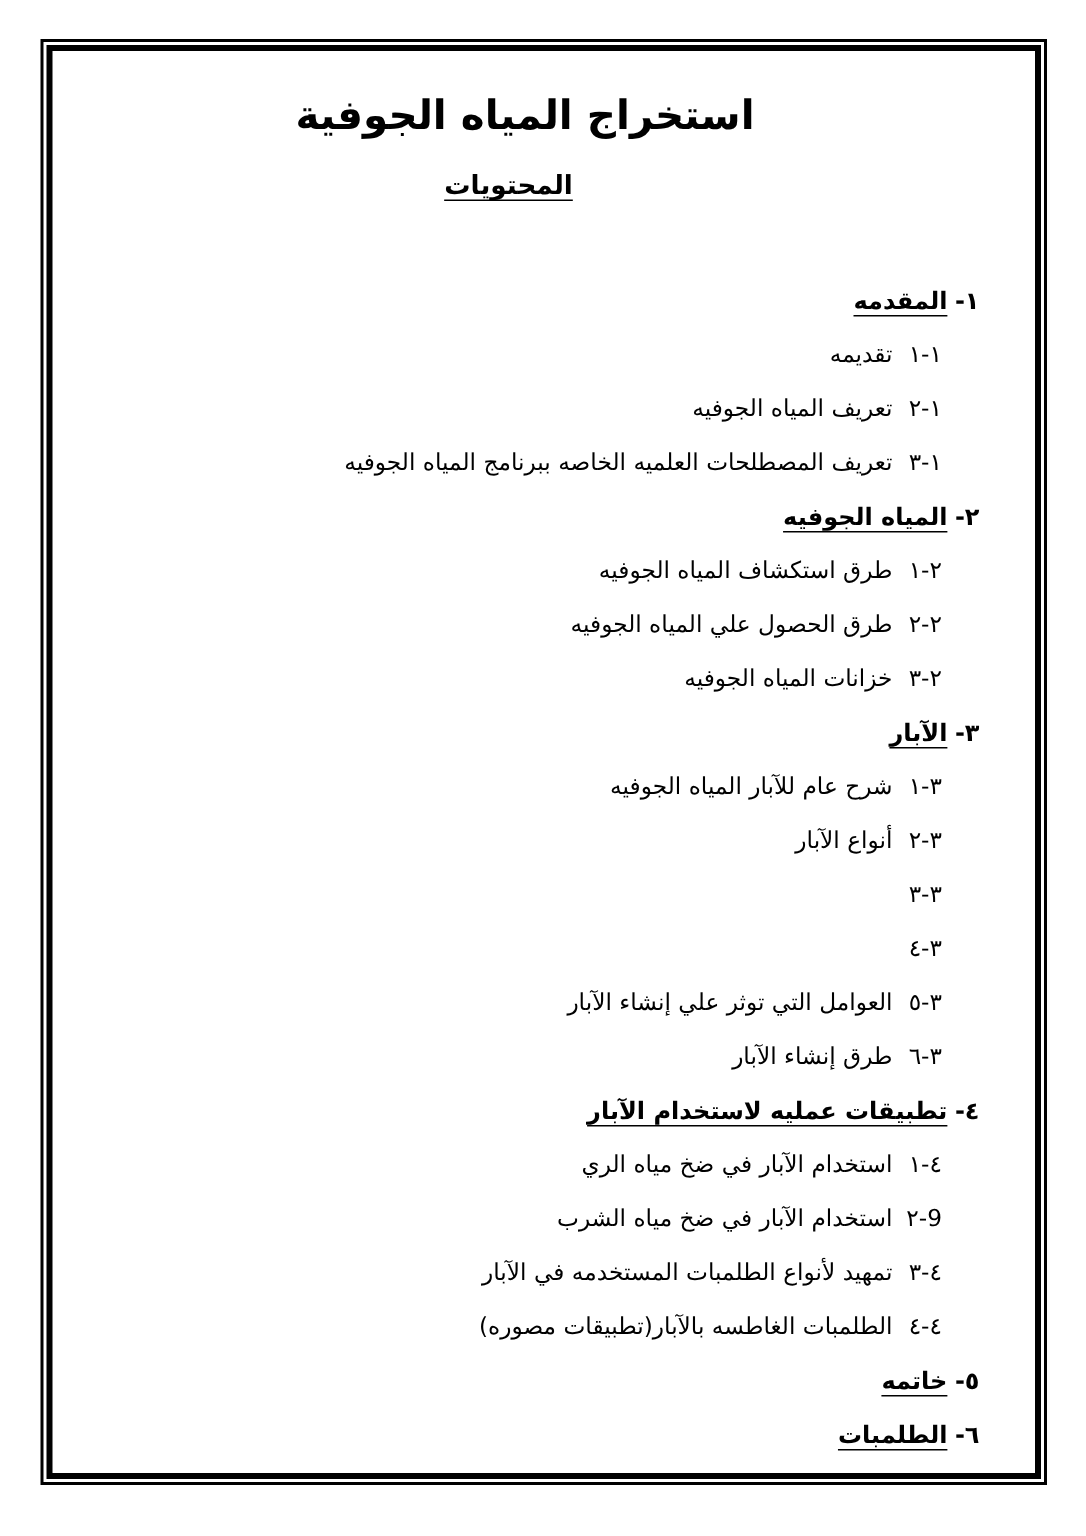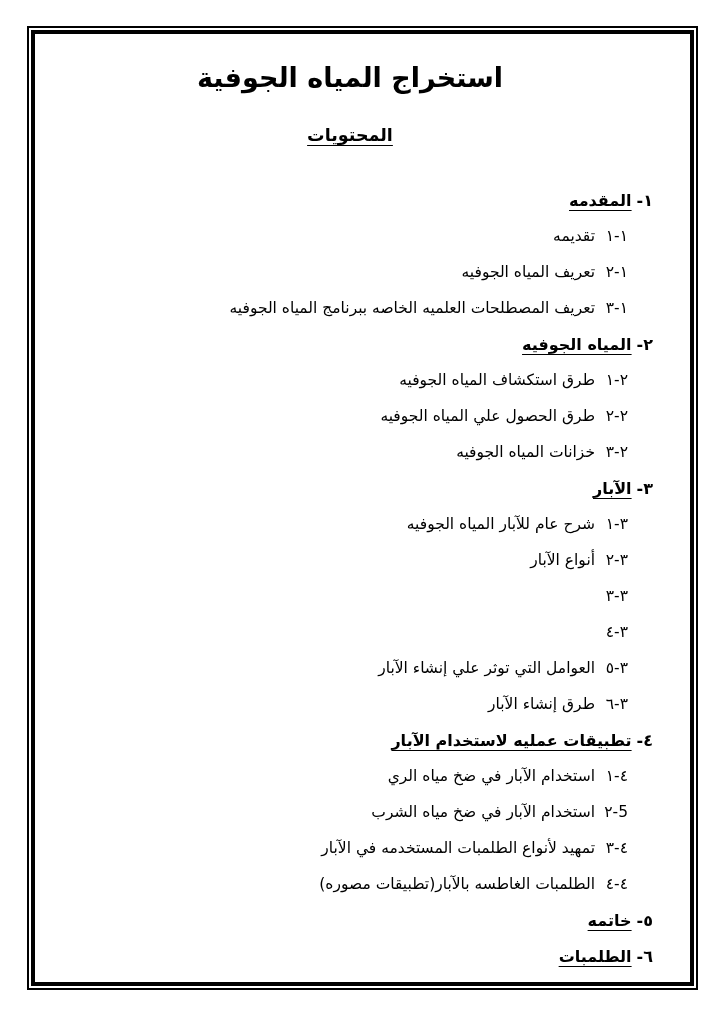--- a/index.html
+++ b/index.html
@@ -40,21 +40,21 @@
     text-align: center;
     font-size: 27px;
     font-weight: bold;
     letter-spacing: 0.5px;
   }
   .doc-subtitle {
     position: absolute;
     top: 114px;
     left: 27px;
     width: 624px;
-    margin: 11px;
+    margin: 0;
     direction: rtl;
     text-align: center;
     font-size: 17.5px;
     font-weight: bold;
     text-decoration: underline;
     text-underline-offset: 4px;
   }
   .toc {
     position: absolute;
     top: 182px;
@@ -159,21 +159,21 @@
     </div>
     <div class="toc-row section">
       <span class="num">٤-</span>
       <span class="sec-title">تطبيقات عمليه لاستخدام الآبار</span>
     </div>
     <div class="toc-row item">
       <span class="num">٤-١</span>
       <span class="text">استخدام الآبار في ضخ مياه الري</span>
     </div>
     <div class="toc-row item">
-      <span class="num">5-٢</span>
+      <span class="num">9-٢</span>
       <span class="text">استخدام الآبار في ضخ مياه الشرب</span>
     </div>
     <div class="toc-row item">
       <span class="num">٤-٣</span>
       <span class="text">تمهيد لأنواع الطلمبات المستخدمه في الآبار</span>
     </div>
     <div class="toc-row item">
       <span class="num">٤-٤</span>
       <span class="text">الطلمبات الغاطسه بالآبار(تطبيقات مصوره)</span>
     </div>

